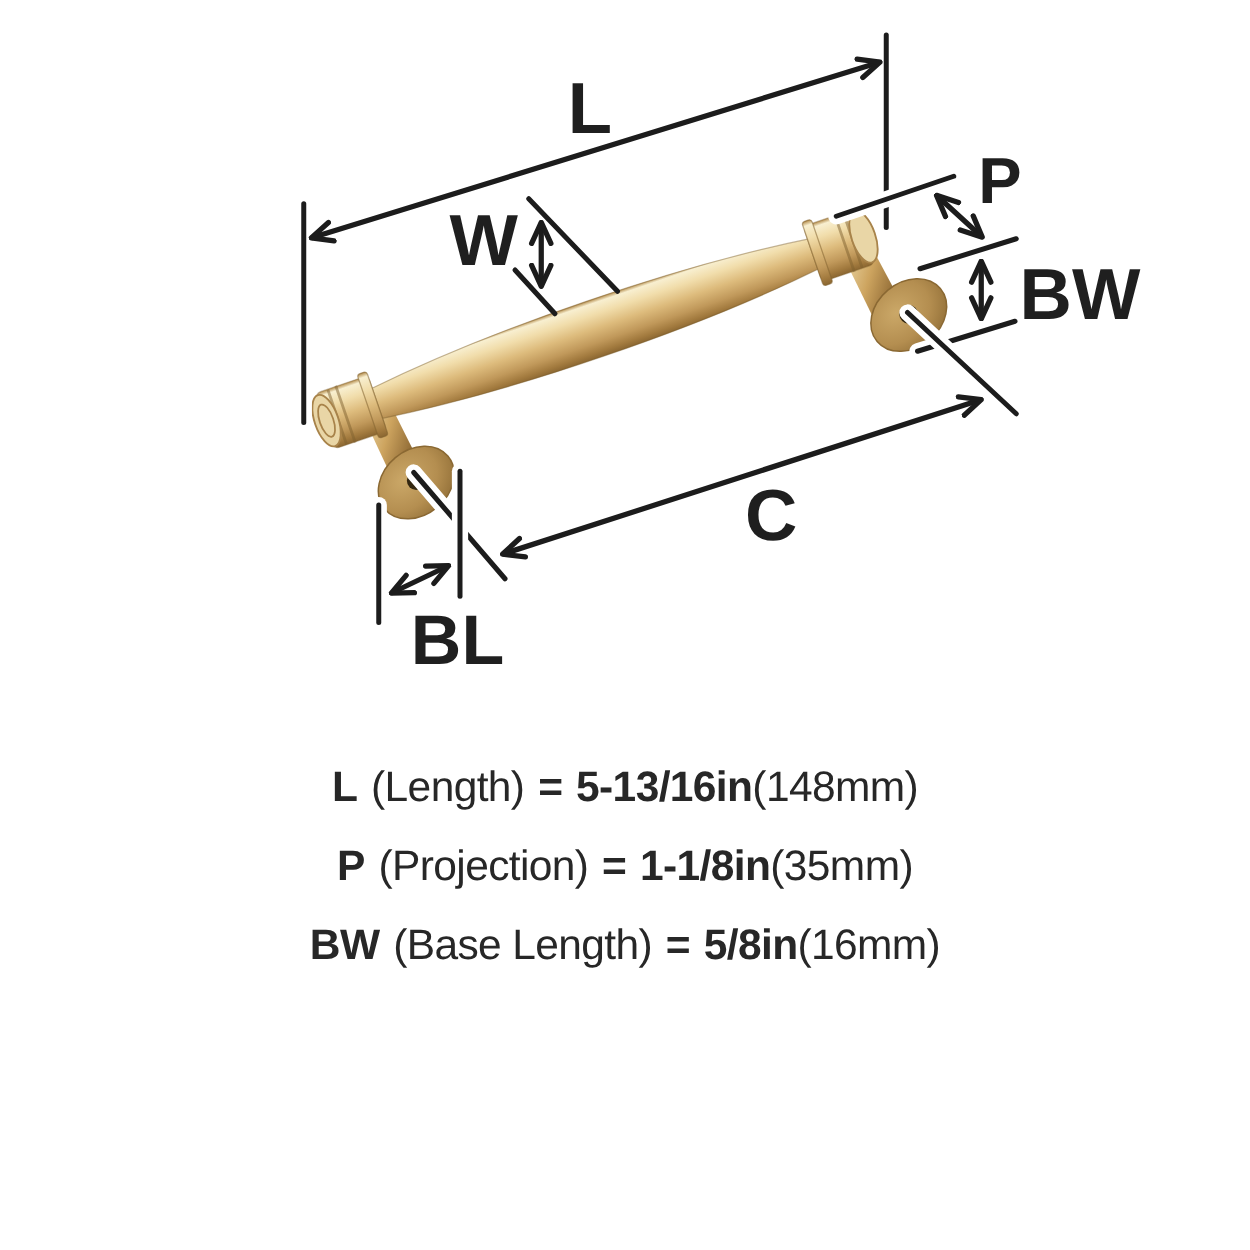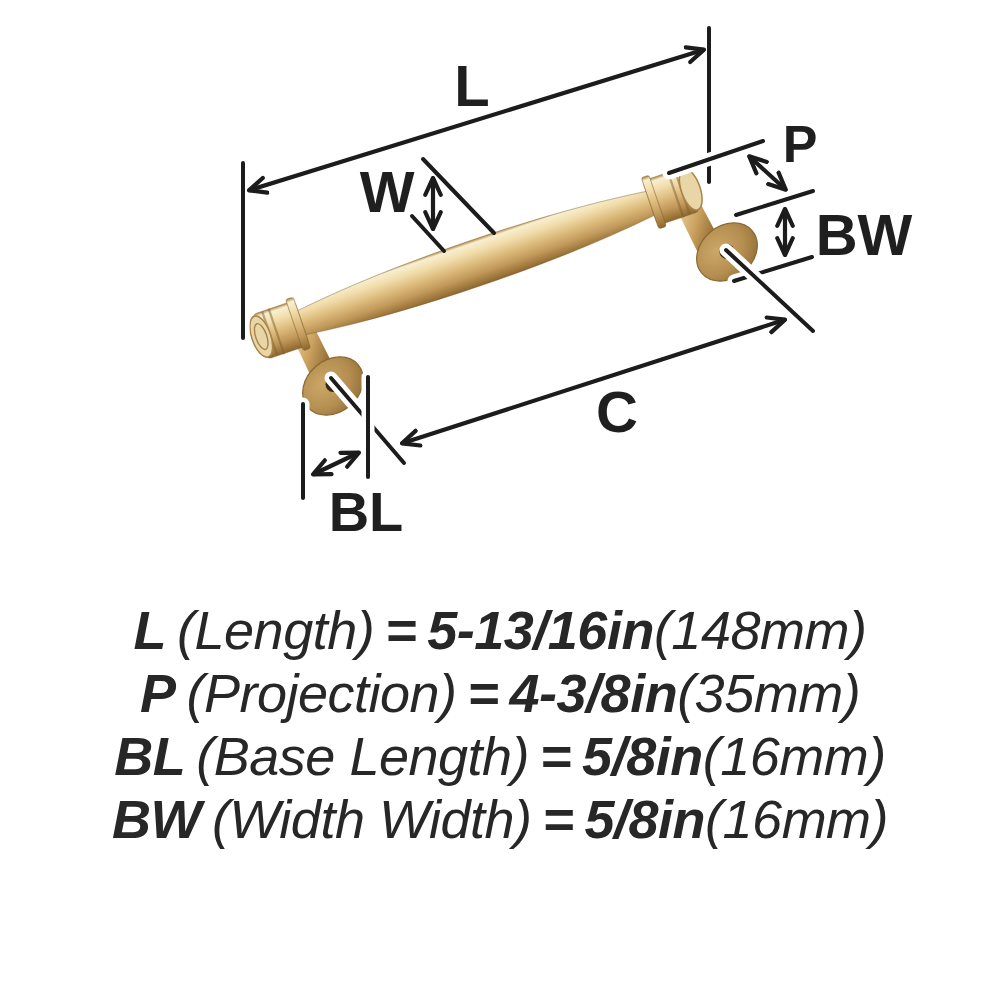--- a/index.html
+++ b/index.html
@@ -15,22 +15,22 @@
   .dim-line  { stroke:#1c1c1c; stroke-width:4.2; fill:none; stroke-linecap:round; }
   .dim-tick  { stroke:#1c1c1c; stroke-width:4;   fill:none; stroke-linecap:round; }
   .tick-case { stroke:#ffffff; stroke-width:13;  fill:none; stroke-linecap:round; }
   .dim-label { font-family:"Liberation Sans", sans-serif; font-weight:700; fill:#1f1f1f; }
 
   .specs {
     position:absolute; top:599px; left:0; width:1000px;
     text-align:center; color:#272727;
   }
   .spec-row {
-    height:63px; line-height:63px; font-size:54px;
-    letter-spacing:-0.5px; white-space:nowrap;font-style:italic;
+    height:63px; line-height:63px; font-size:34px;
+    letter-spacing:-0.5px; white-space:nowrap;
   }
   .spec-row .b { font-weight:700; }
   .spec-row .r { font-weight:400; }
   .spec-row .code { margin-right:11px; }
   .spec-row .name { margin-right:11px; }
   .spec-row .eq   { margin-right:11px; }
 </style>
 </head>
 <body>
 
@@ -152,26 +152,23 @@
     </g>
   </svg>
 
   <div class="specs">
     <div class="spec-row">
       <span class="b code">L</span><span class="r name">(Length)</span><span class="b eq">=</span><span class="b imp">5-13/16in</span><span class="r met">(148mm)</span>
     </div>
 
 
     <div class="spec-row">
-      <span class="b code">P</span><span class="r name">(Projection)</span><span class="b eq">=</span><span class="b imp">4-3/8in</span><span class="r met">(35mm)</span>
+      <span class="b code">P</span><span class="r name">(Projection)</span><span class="b eq">=</span><span class="b imp">1-1/8in</span><span class="r met">(35mm)</span>
     </div>
 
 
-    <div class="spec-row">
-      <span class="b code">BL</span><span class="r name">(Base Length)</span><span class="b eq">=</span><span class="b imp">5/8in</span><span class="r met">(16mm)</span>
-    </div>
 
     <div class="spec-row">
-      <span class="b code">BW</span><span class="r name">(Width Width)</span><span class="b eq">=</span><span class="b imp">5/8in</span><span class="r met">(16mm)</span>
+      <span class="b code">BW</span><span class="r name">(Base Length)</span><span class="b eq">=</span><span class="b imp">5/8in</span><span class="r met">(16mm)</span>
     </div>
   </div>
 
 </div>
 
 </body></html>

